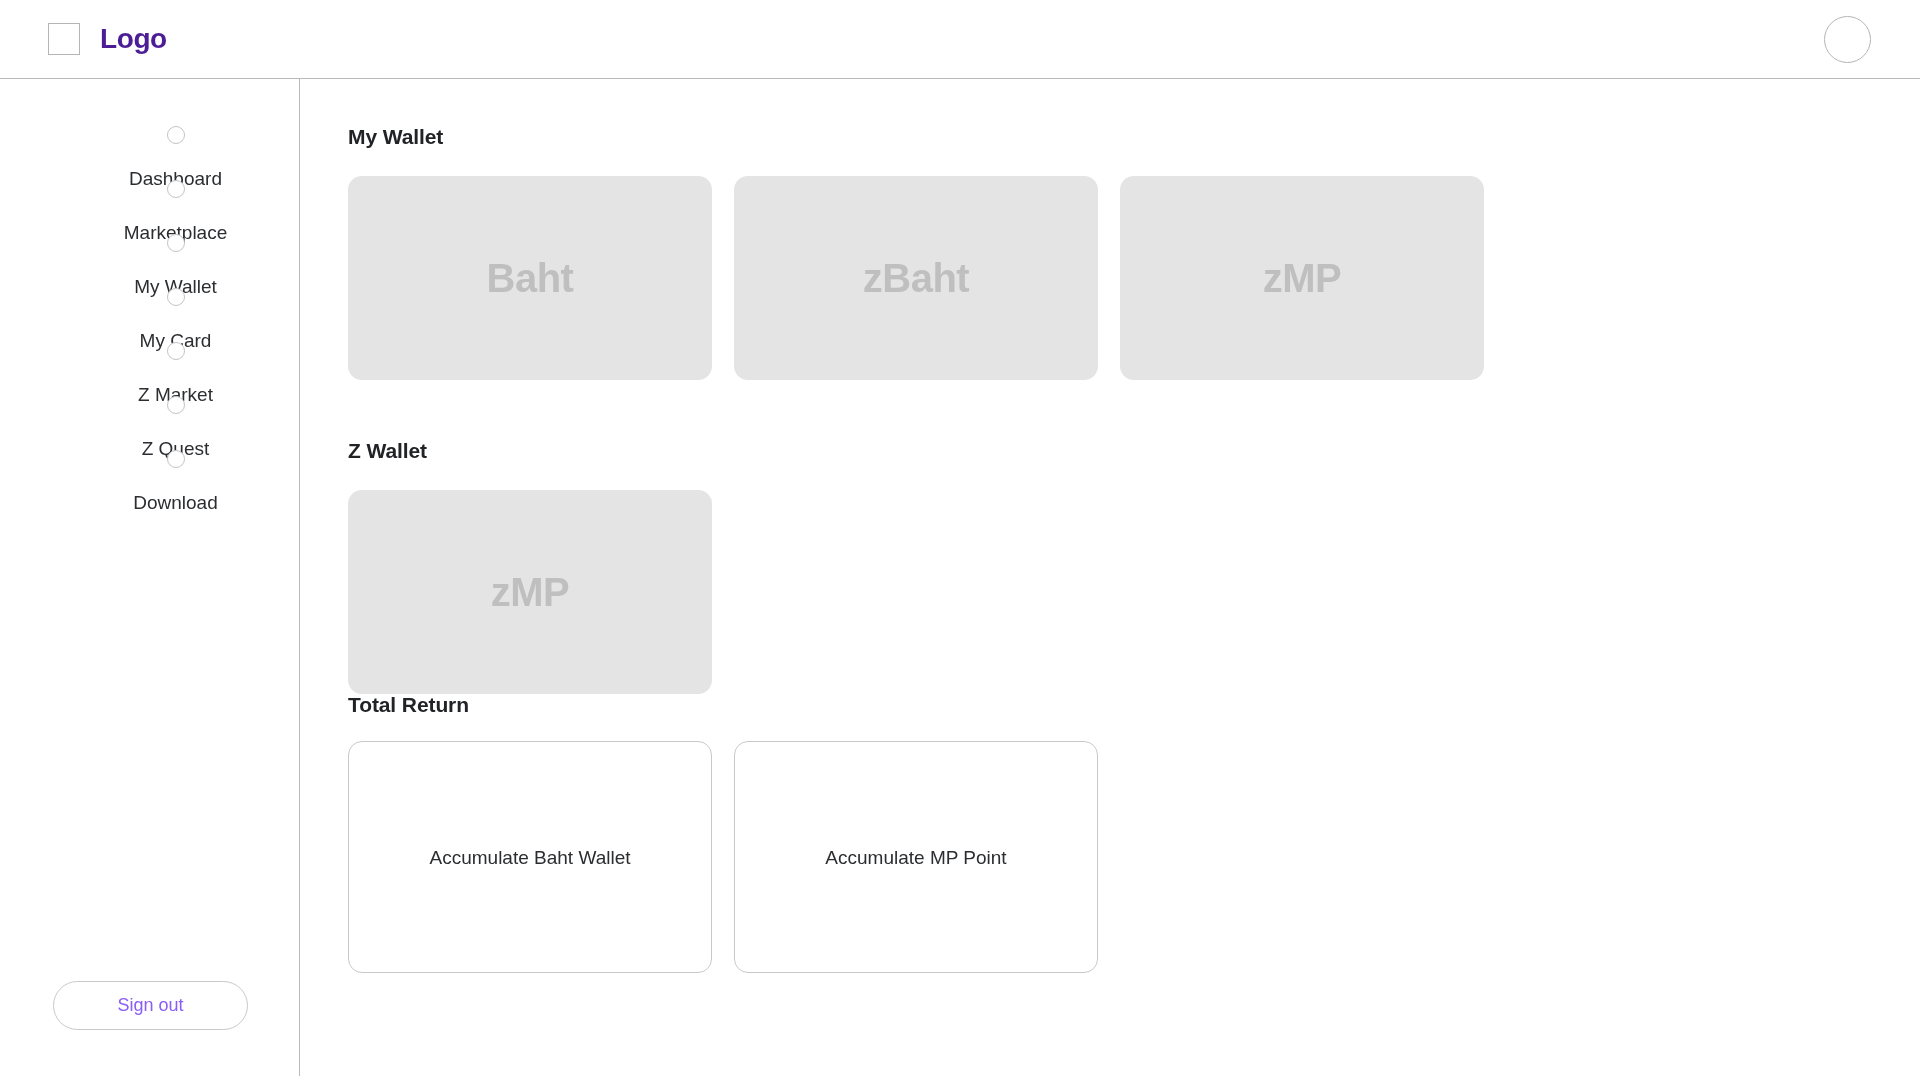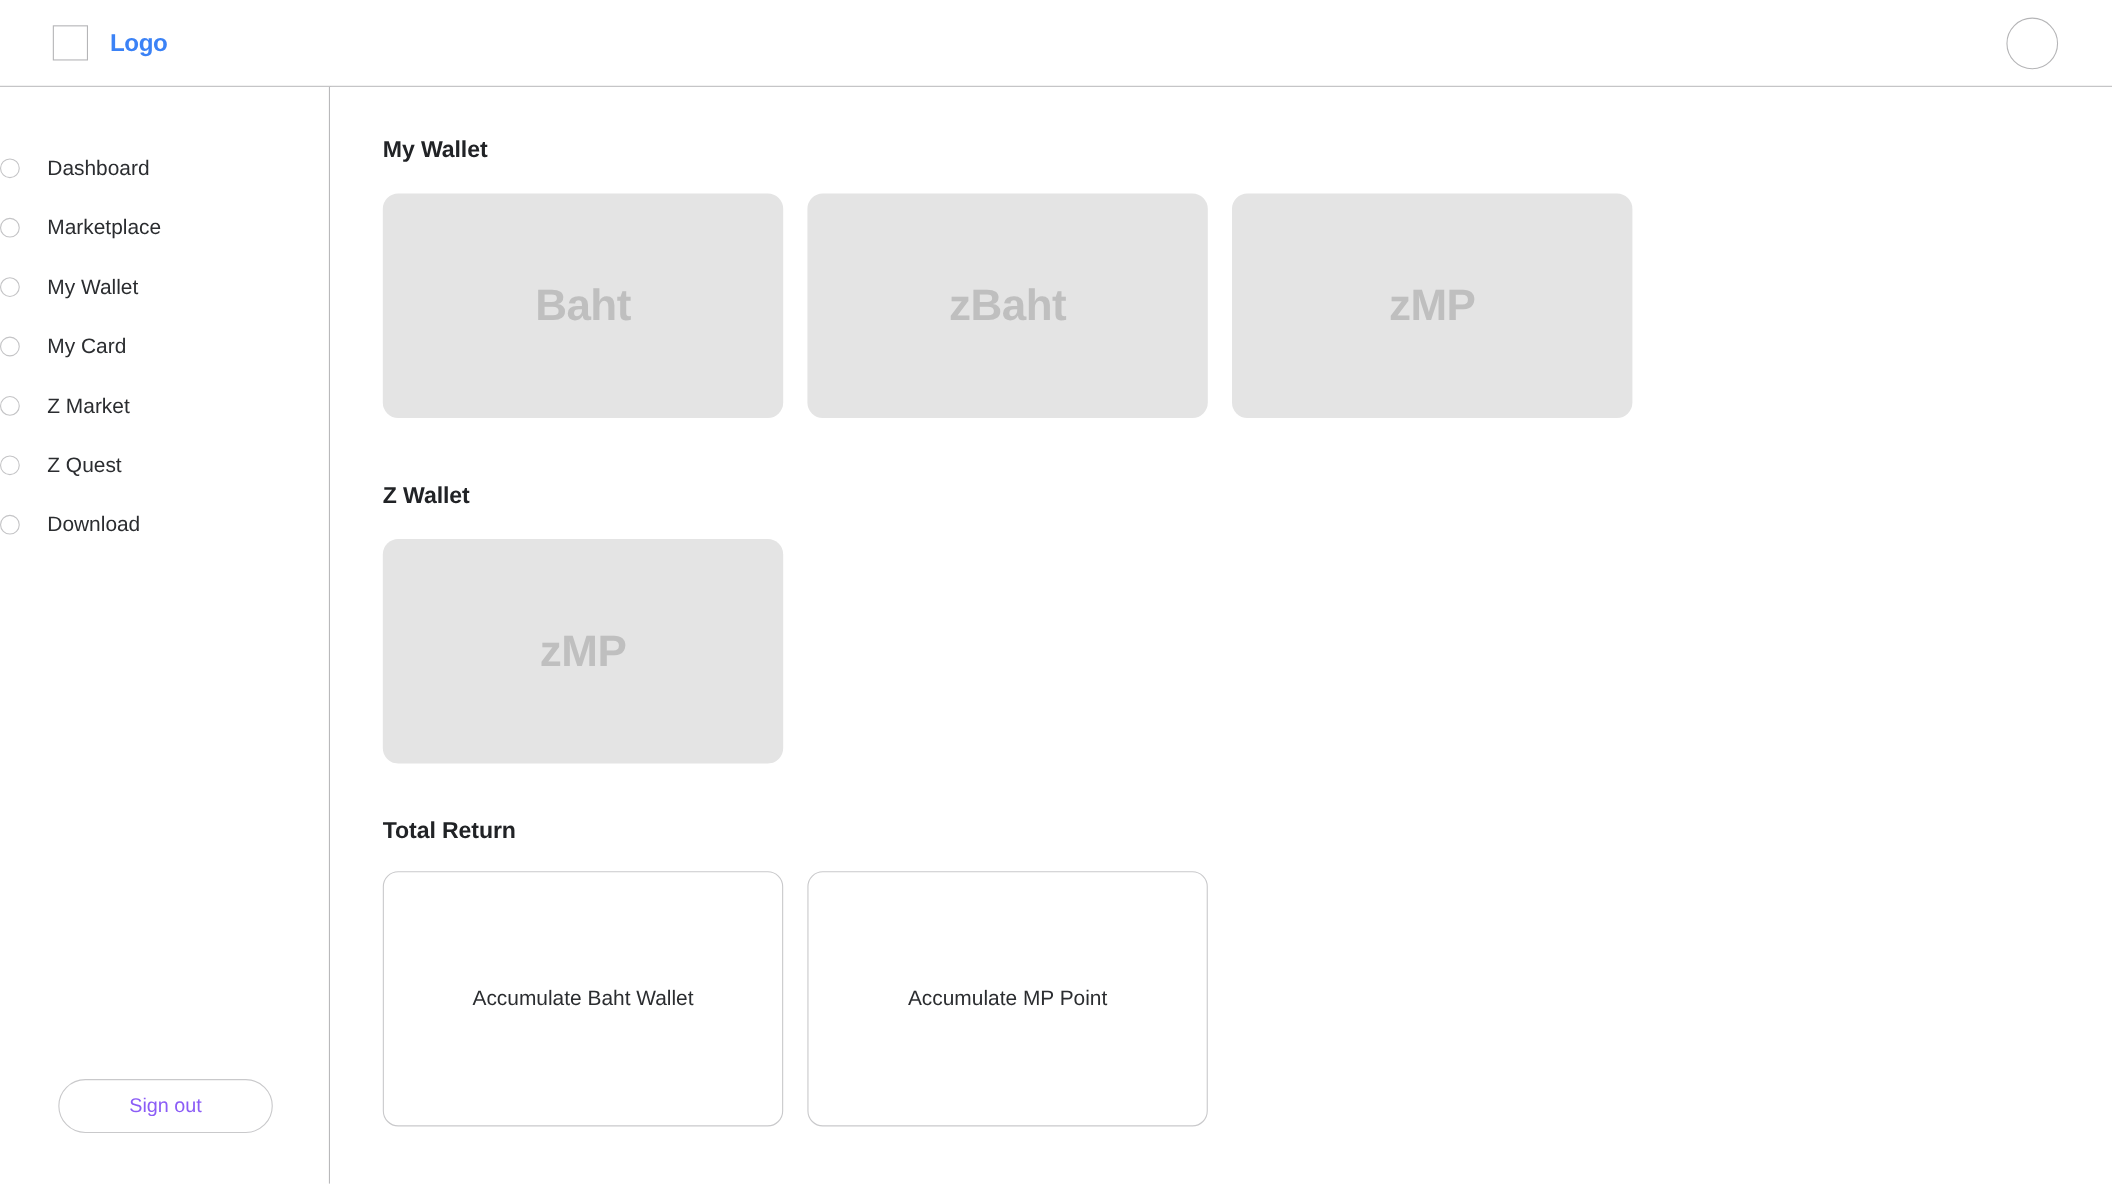--- a/index.html
+++ b/index.html
@@ -42,23 +42,23 @@
 
   .logo-square {
     width: 32px;
     height: 32px;
     border: 1.5px solid #b5b5b7;
     background: #ffffff;
     flex: 0 0 auto;
   }
 
   .logo-text {
-    font-size: 22px;
+    font-size: 28px;
     font-weight: 700;
-    color: #3b82f6;
+    color: #4c1d95;
     letter-spacing: -0.4px;
     line-height: 1;
   }
 
   .avatar {
     position: absolute;
     right: 49px;
     top: 16px;
     width: 47px;
     height: 47px;
@@ -82,22 +82,24 @@
     position: absolute;
     top: 47px;
     left: 0;
     width: 300px;
   }
 
   .nav-item {
     display: flex;
     align-items: center;
     height: 54px;
+    padding-left: 51px;
     gap: 25px;
     cursor: pointer;
+    flex-direction: column;
   }
 
   .nav-dot {
     width: 18px;
     height: 18px;
     border-radius: 50%;
     border: 1.3px solid #c4c4c6;
     background: #ffffff;
     flex: 0 0 auto;
   }
@@ -170,21 +172,21 @@
 
   .wallet-card-label {
     font-size: 40px;
     font-weight: 700;
     color: #bfbfbf;
     line-height: 1;
     letter-spacing: -0.5px;
   }
 
   .section-gap-zwallet { margin-top: 60px; }
-  .section-gap-return  { margin-top: 51px; }
+  .section-gap-return  { }
 
   
   .return-row {
     display: flex;
     gap: 22px;
     margin-top: 26px;
   }
 
   .return-card {
     width: 364px;

